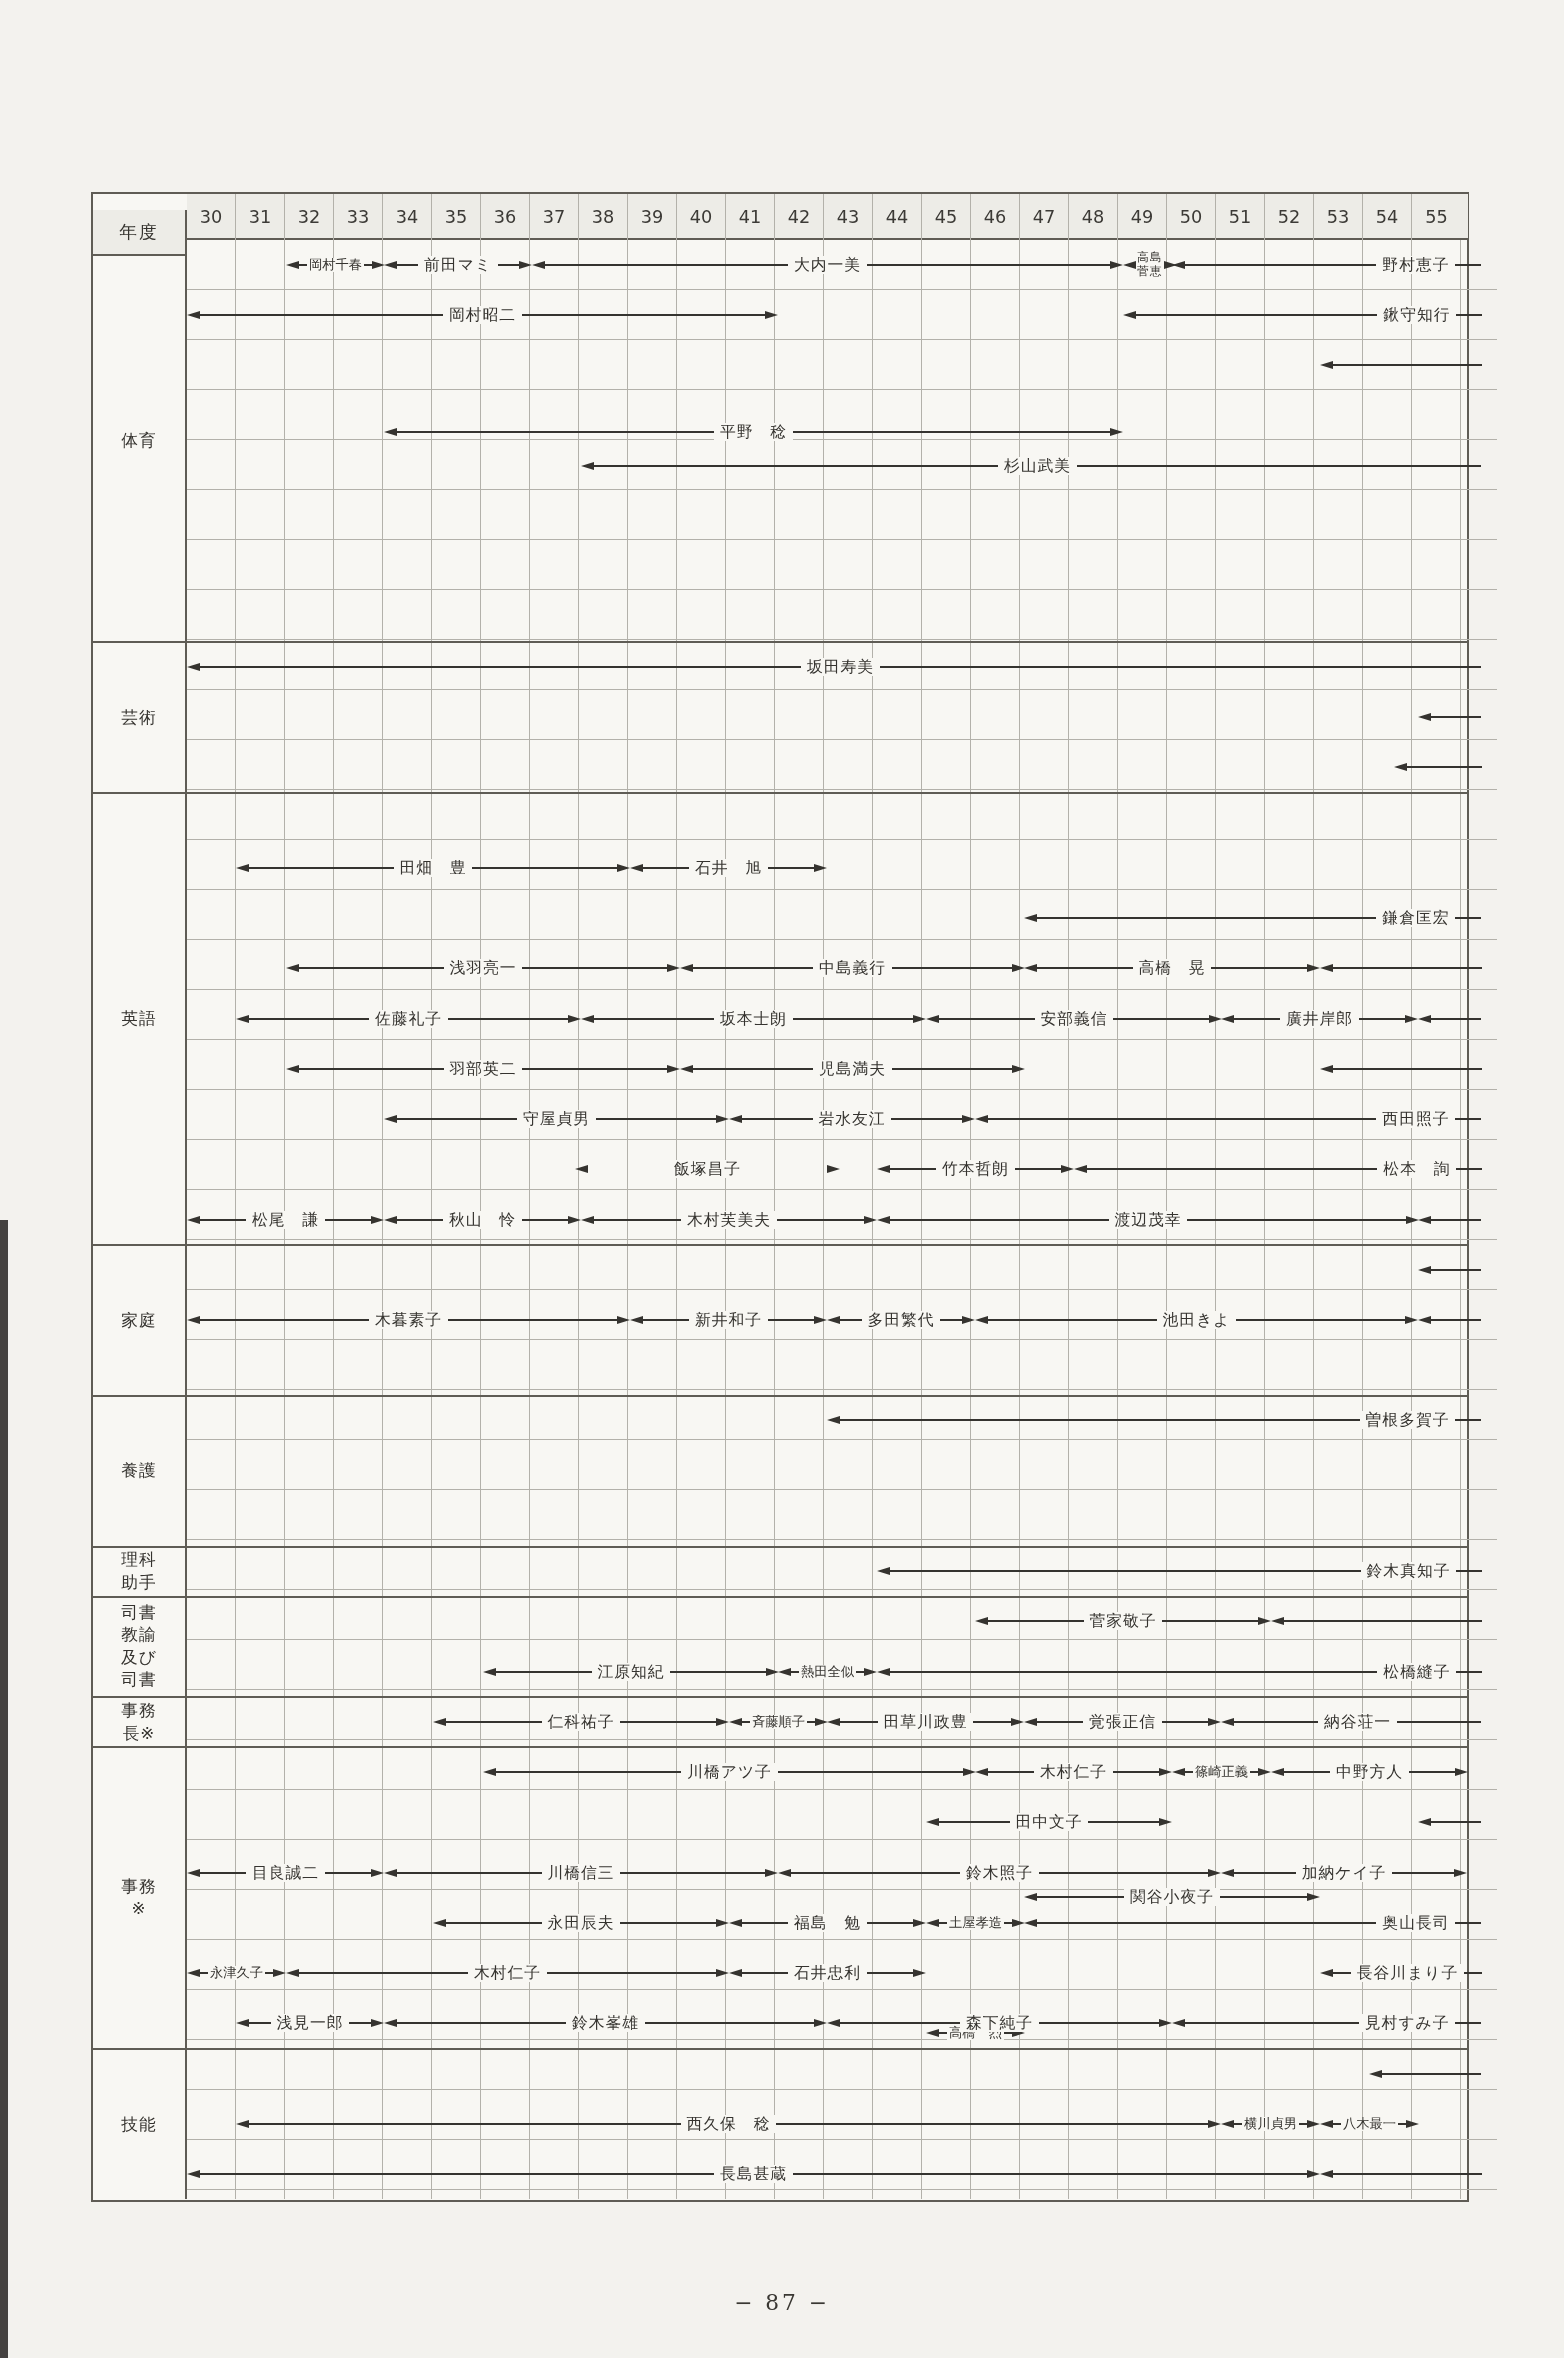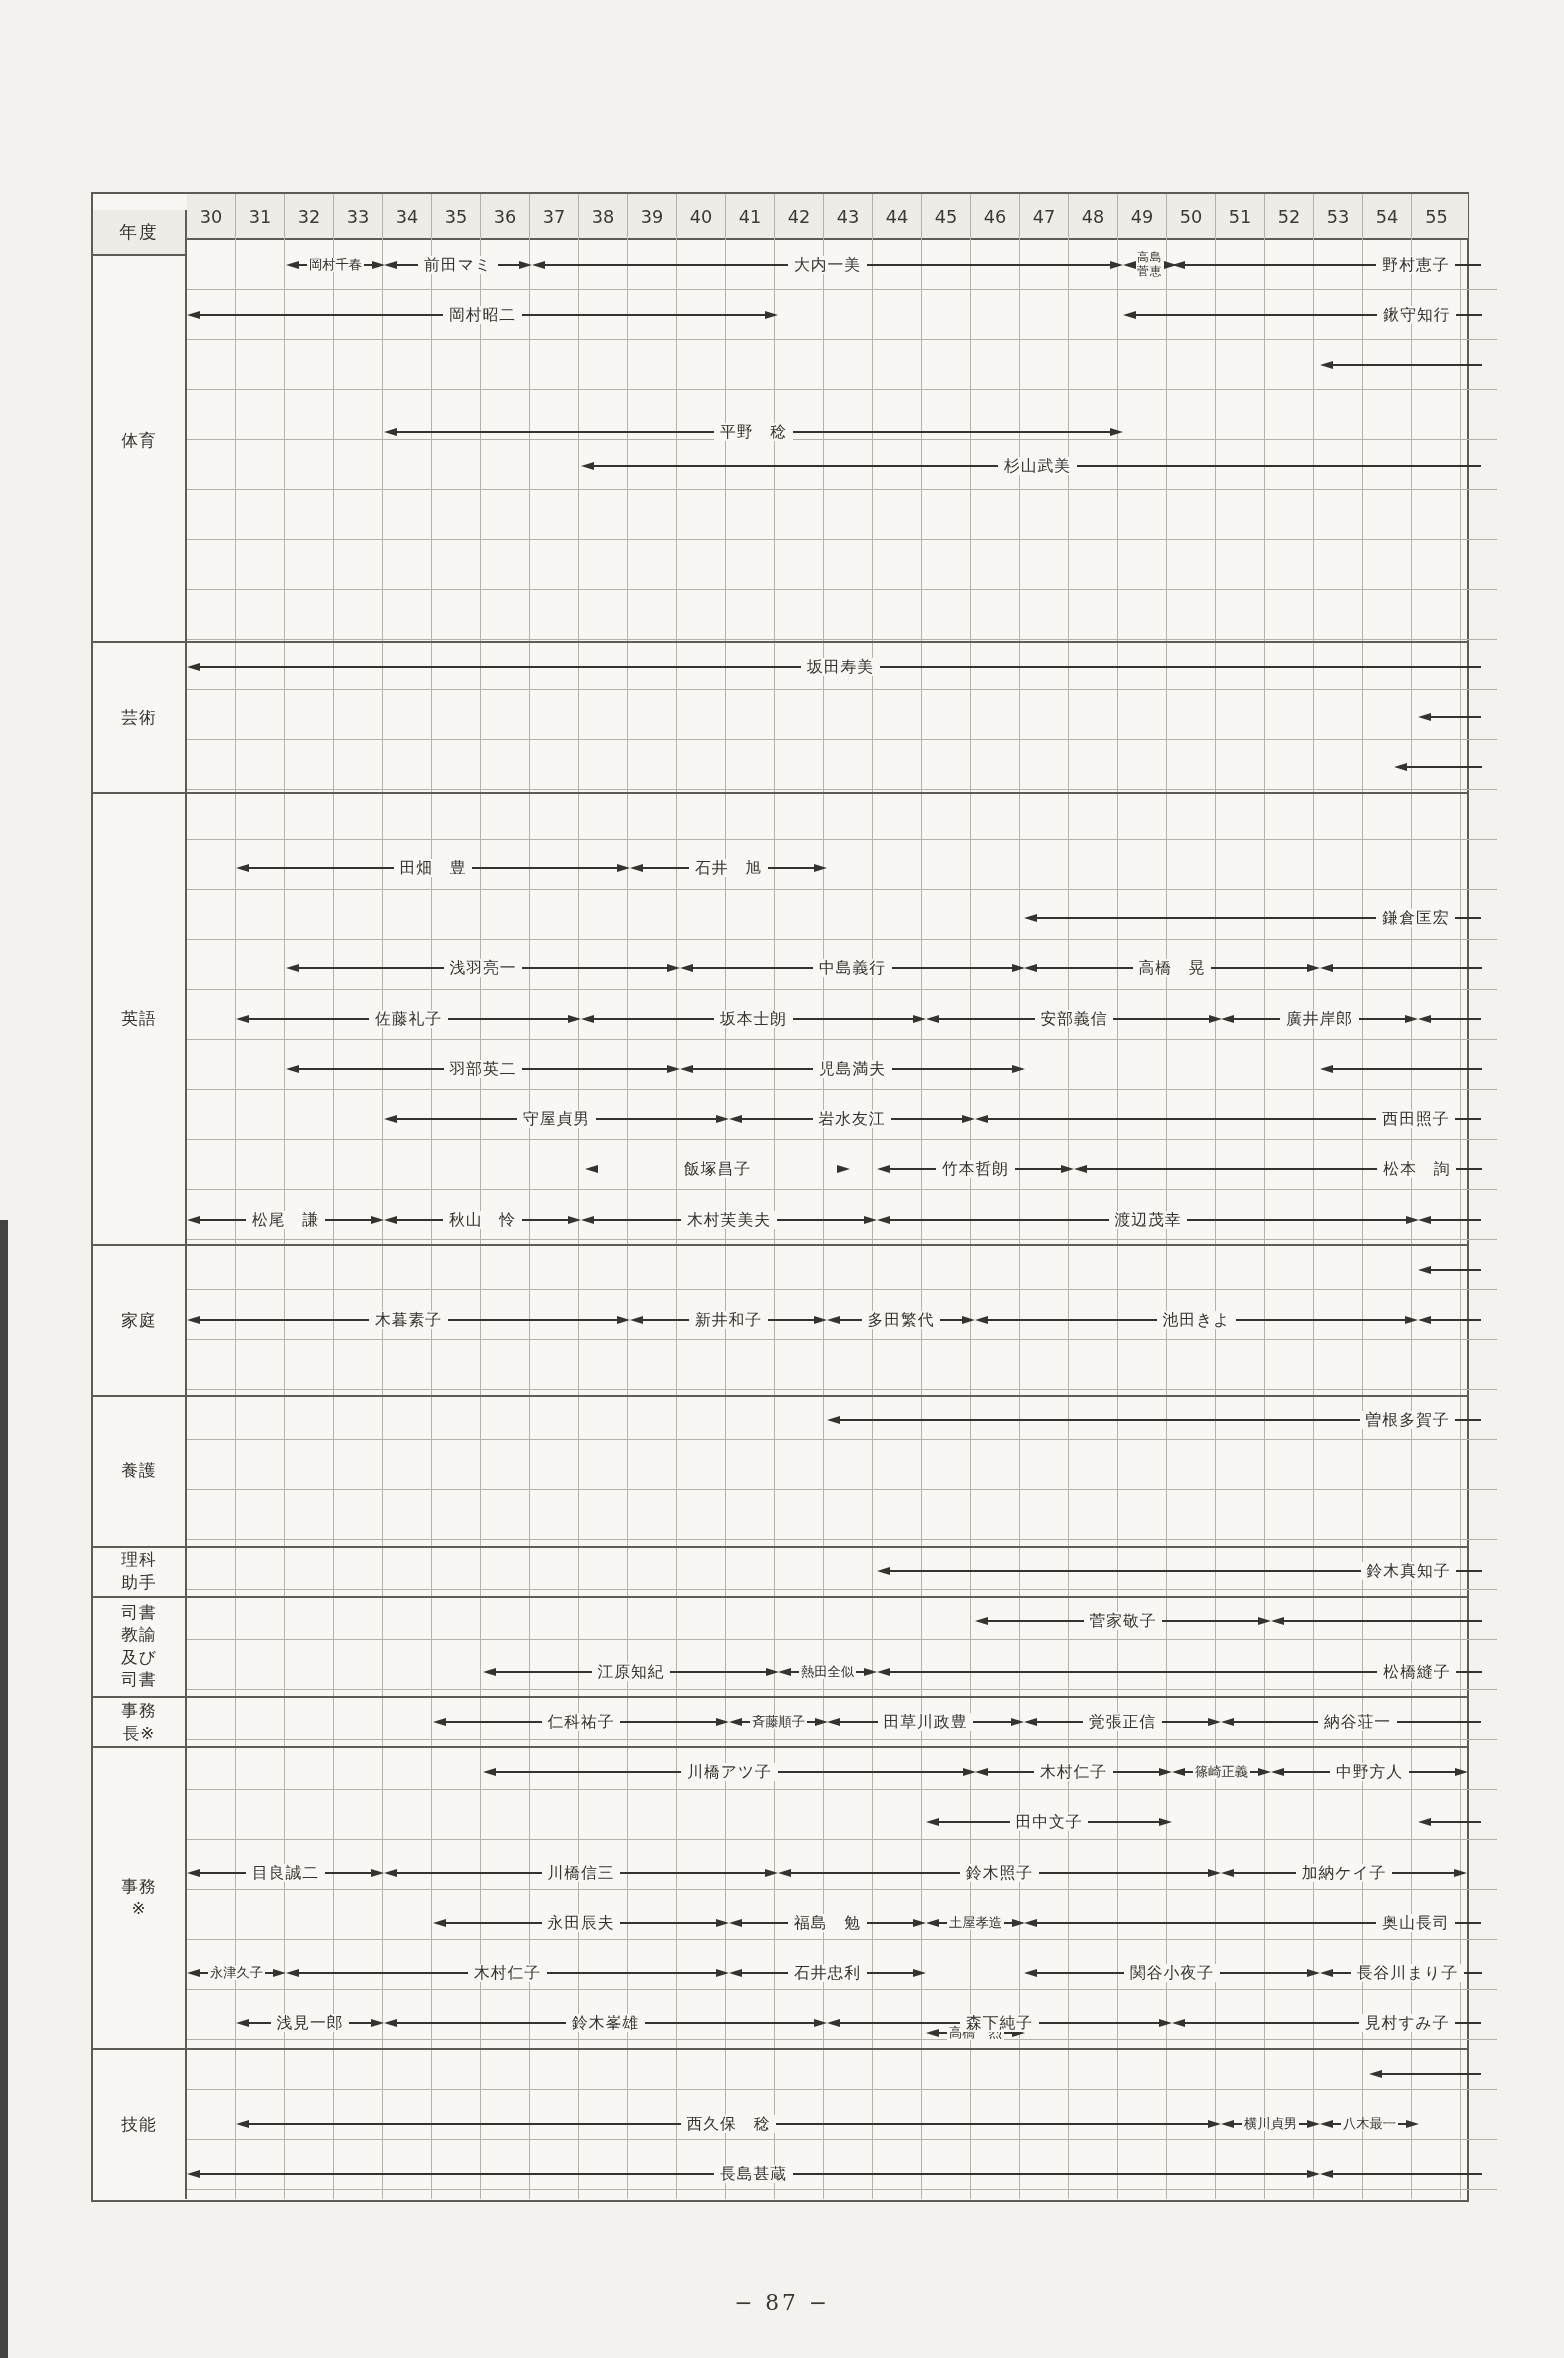--- a/index.html
+++ b/index.html
@@ -324,21 +324,21 @@
         <div class="nm">岩水友江</div>
         <div class="seg grow"></div>
         <div class="ah r"></div>
       </div>
       <div class="span" title="西田照子" style="left: 788px; top: 854px; width: 506px; height: 50px;">
         <div class="ah l"></div>
         <div class="seg grow5"></div>
         <div class="nm">西田照子</div>
         <div class="seg tail"></div>
       </div>
-      <div class="span" title="飯塚昌子" style="left: 398px; top: 904px; width: 148px; height: 50px; gap: 40px;">
+      <div class="span" title="飯塚昌子" style="left: 388px; top: 904px; width: 148px; height: 50px; gap: 40px;">
         <div class="ah l"></div>
         <div class="seg grow"></div>
         <div class="nm">飯塚昌子</div>
         <div class="seg grow"></div>
         <div class="ah r"></div>
       </div>
       <div class="span" title="竹本哲朗" style="left: 690px; top: 904px; width: 197px; height: 50px;">
         <div class="ah l"></div>
         <div class="seg grow"></div>
         <div class="nm">竹本哲朗</div>
@@ -611,21 +611,21 @@
         <div class="seg grow"></div>
         <div class="ah r"></div>
       </div>
       <div class="span" title="高橋　烈" style="left: 739px; top: 1768px; width: 99px; height: 50px;">
         <div class="ah l"></div>
         <div class="seg grow"></div>
         <div class="nm sm">高橋　烈</div>
         <div class="seg grow"></div>
         <div class="ah r"></div>
       </div>
-      <div class="span" title="関谷小夜子" style="left: 837px; top: 1708px; width: 296px; height: 50px; text-align: center;">
+      <div class="span" title="関谷小夜子" style="left: 837px; top: 1632px; width: 296px; height: 50px; text-align: center;">
         <div class="ah l"></div>
         <div class="seg grow"></div>
         <div class="nm">関谷小夜子</div>
         <div class="seg grow"></div>
         <div class="ah r"></div>
       </div>
       <div class="span" title="長谷川まり子" style="left: 1133px; top: 1708px; width: 162px; height: 50px;">
         <div class="ah l"></div>
         <div class="seg grow"></div>
         <div class="nm">長谷川まり子</div>

